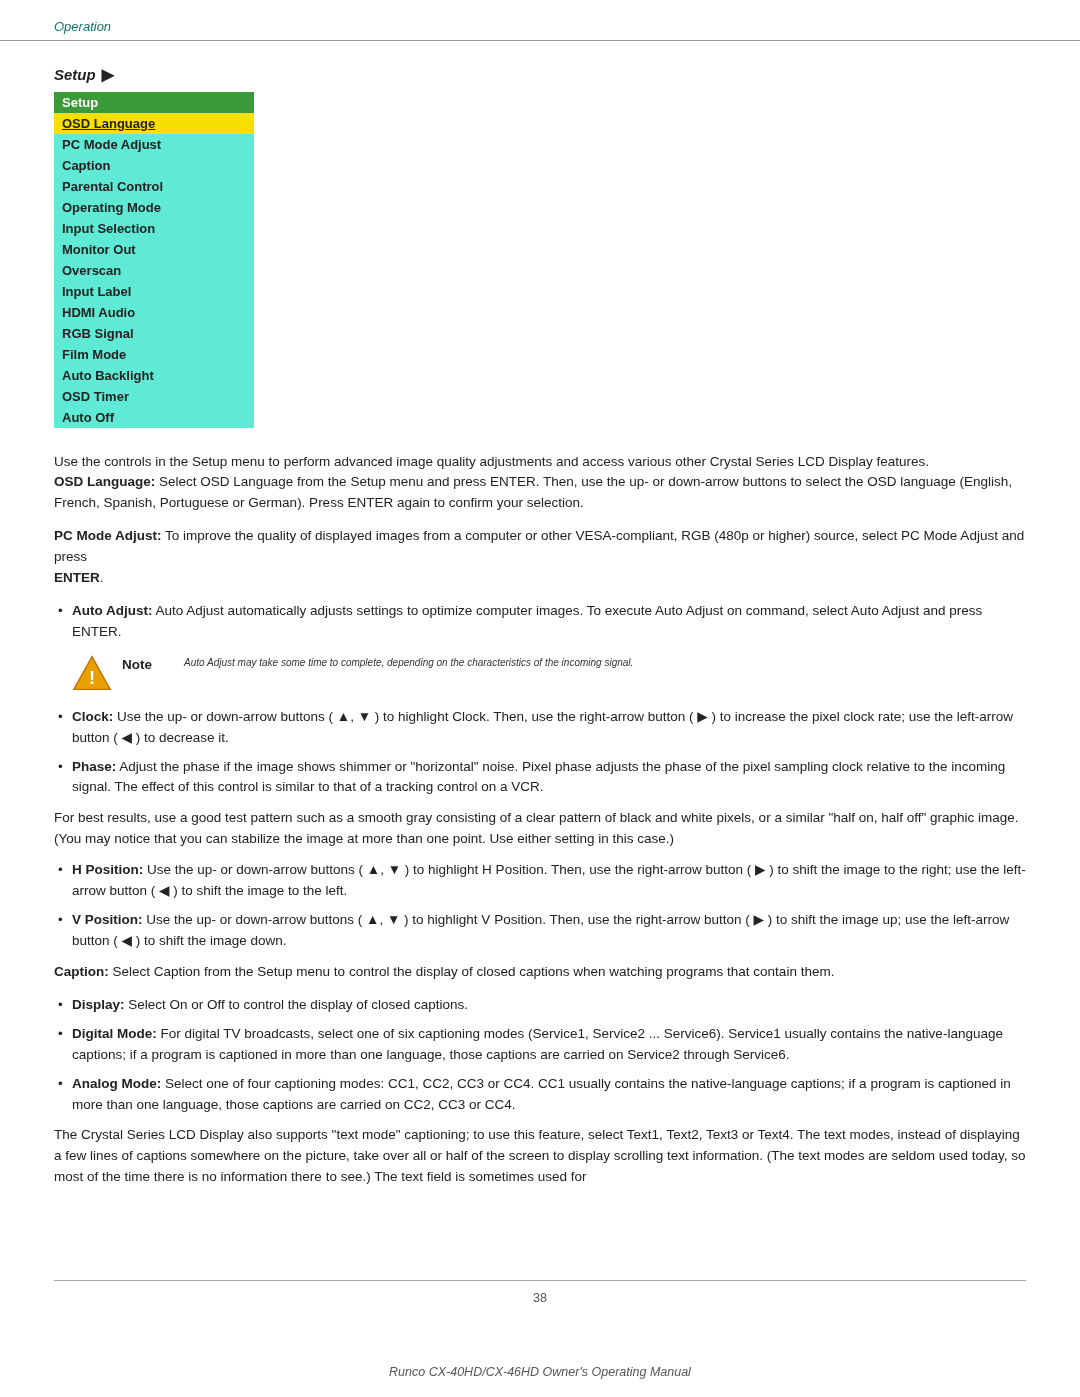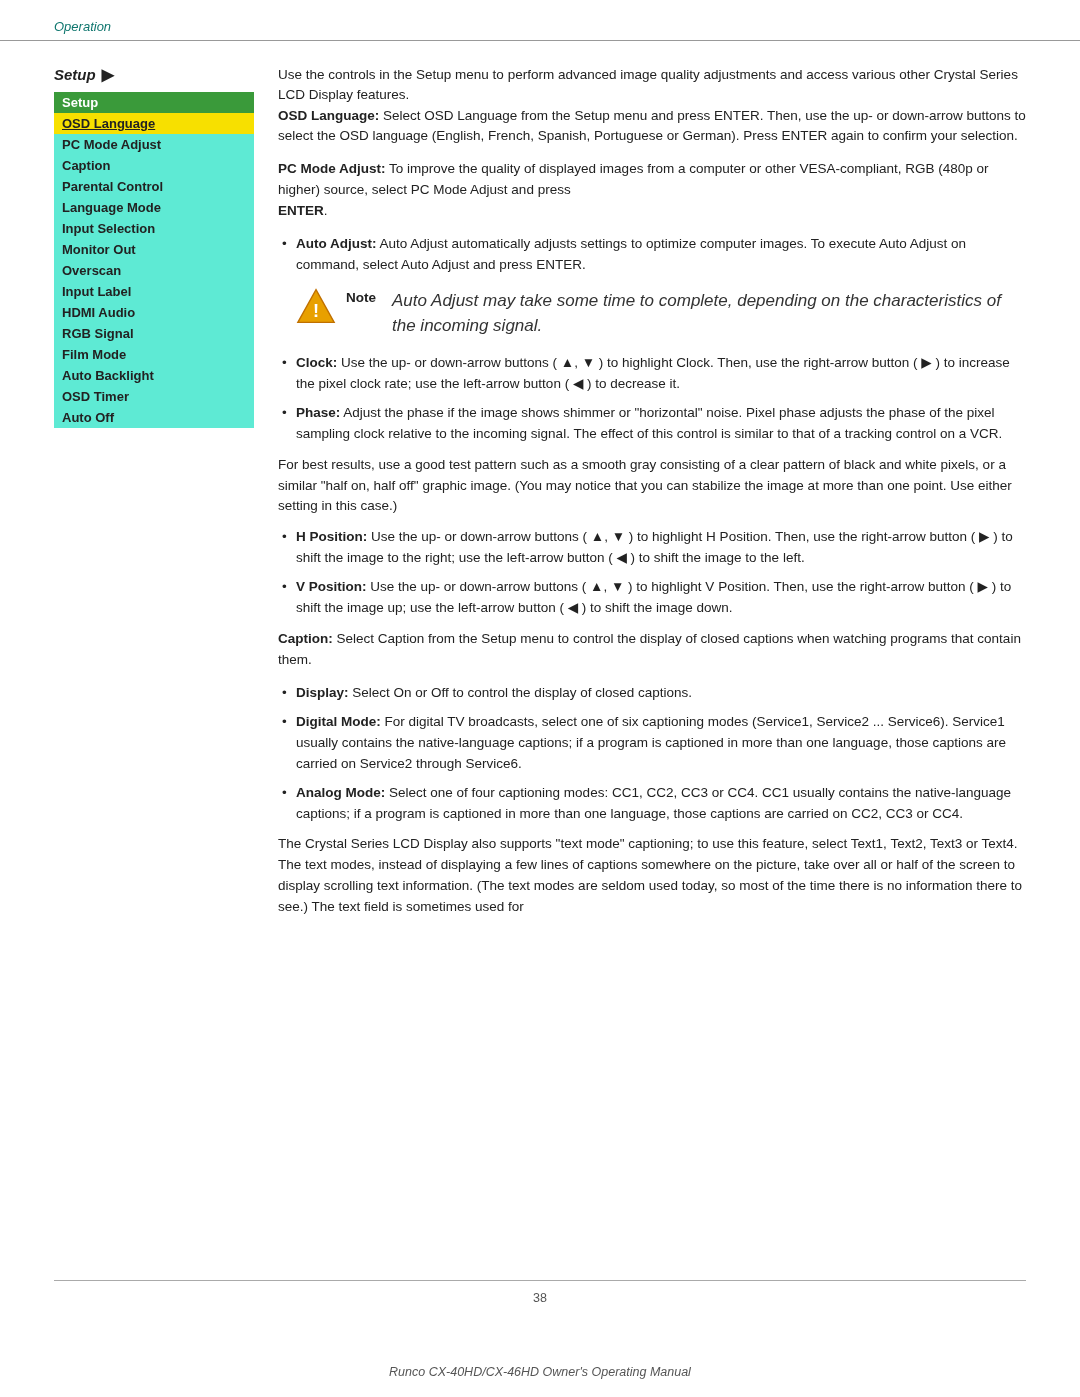--- a/index.html
+++ b/index.html
@@ -25,20 +25,21 @@
     .header-text {
       font-style: italic;
       font-size: 13px;
       color: #0f766e;
     }
     
     .main-content {
       display: flex;
       padding: 24px 54px 20px 54px;
       gap: 24px;
+      flex-direction: column;
     }
     
     .sidebar {
       width: 200px;
       flex-shrink: 0;
     }
     .sidebar-setup-header {
       display: flex;
       align-items: center;
       gap: 6px;
@@ -120,25 +121,26 @@
       gap: 14px;
     }
     .note-label {
       font-weight: bold;
       font-size: 13.5px;
       min-width: 36px;
       padding-top: 4px;
     }
     .note-text {
       font-style: italic;
-      font-size: 17px;
+      font-size: 10px;
       line-height: 1.5;
       flex: 1;
       padding-top: 2px;
       color: #333;
+      margin-left: 16px;
     }
     .note-content {
       display: flex;
       gap: 10px;
       align-items: flex-start;
     }
     
     .footer {
       position: absolute;
       bottom: 18px;
@@ -190,21 +192,21 @@
         <span class="arrow-right">▶</span>
       </div>
       <div class="menu-list">
 
         <div class="menu-item active-setup">Setup</div>
 
         <div class="menu-item active-osd">OSD Language</div>
         <div class="menu-item">PC Mode Adjust</div>
         <div class="menu-item">Caption</div>
         <div class="menu-item">Parental Control</div>
-        <div class="menu-item">Language Mode</div>
+        <div class="menu-item">Operating Mode</div>
         <div class="menu-item">Input Selection</div>
         <div class="menu-item">Monitor Out</div>
         <div class="menu-item">Overscan</div>
         <div class="menu-item">Input Label</div>
         <div class="menu-item">HDMI Audio</div>
         <div class="menu-item">RGB Signal</div>
         <div class="menu-item">Film Mode</div>
         <div class="menu-item">Auto Backlight</div>
         <div class="menu-item">OSD Timer</div>
         <div class="menu-item">Auto Off</div>

